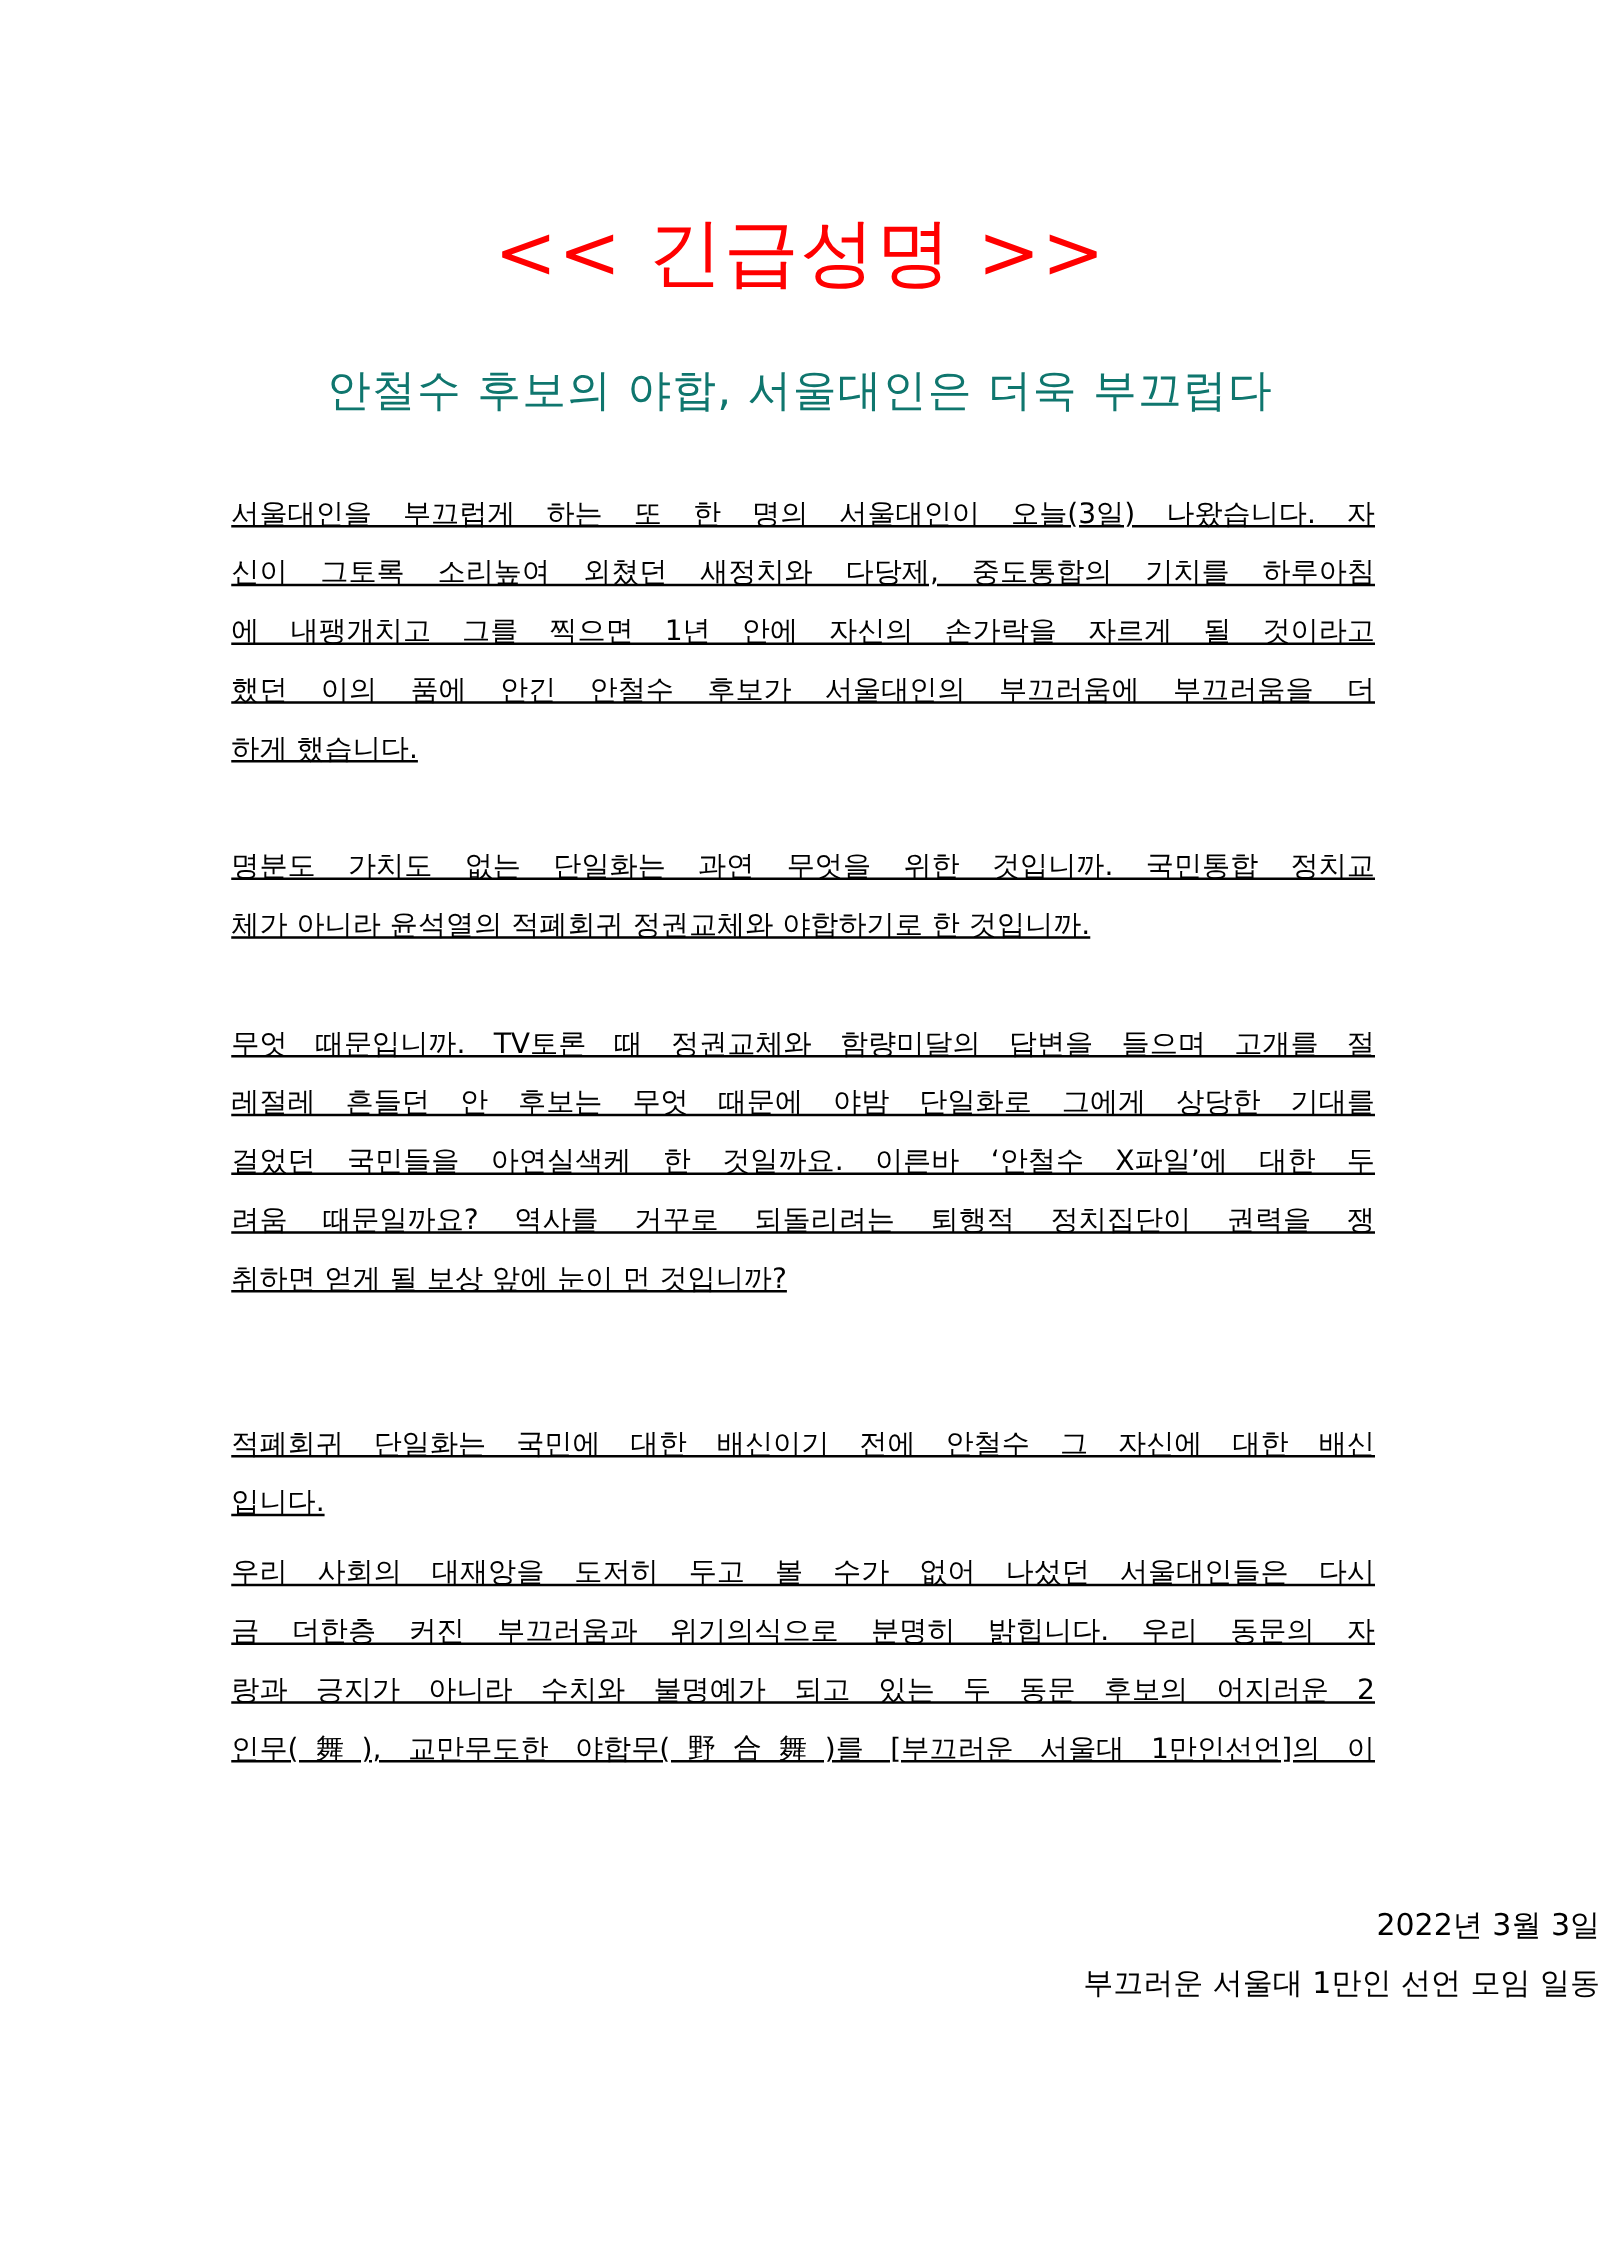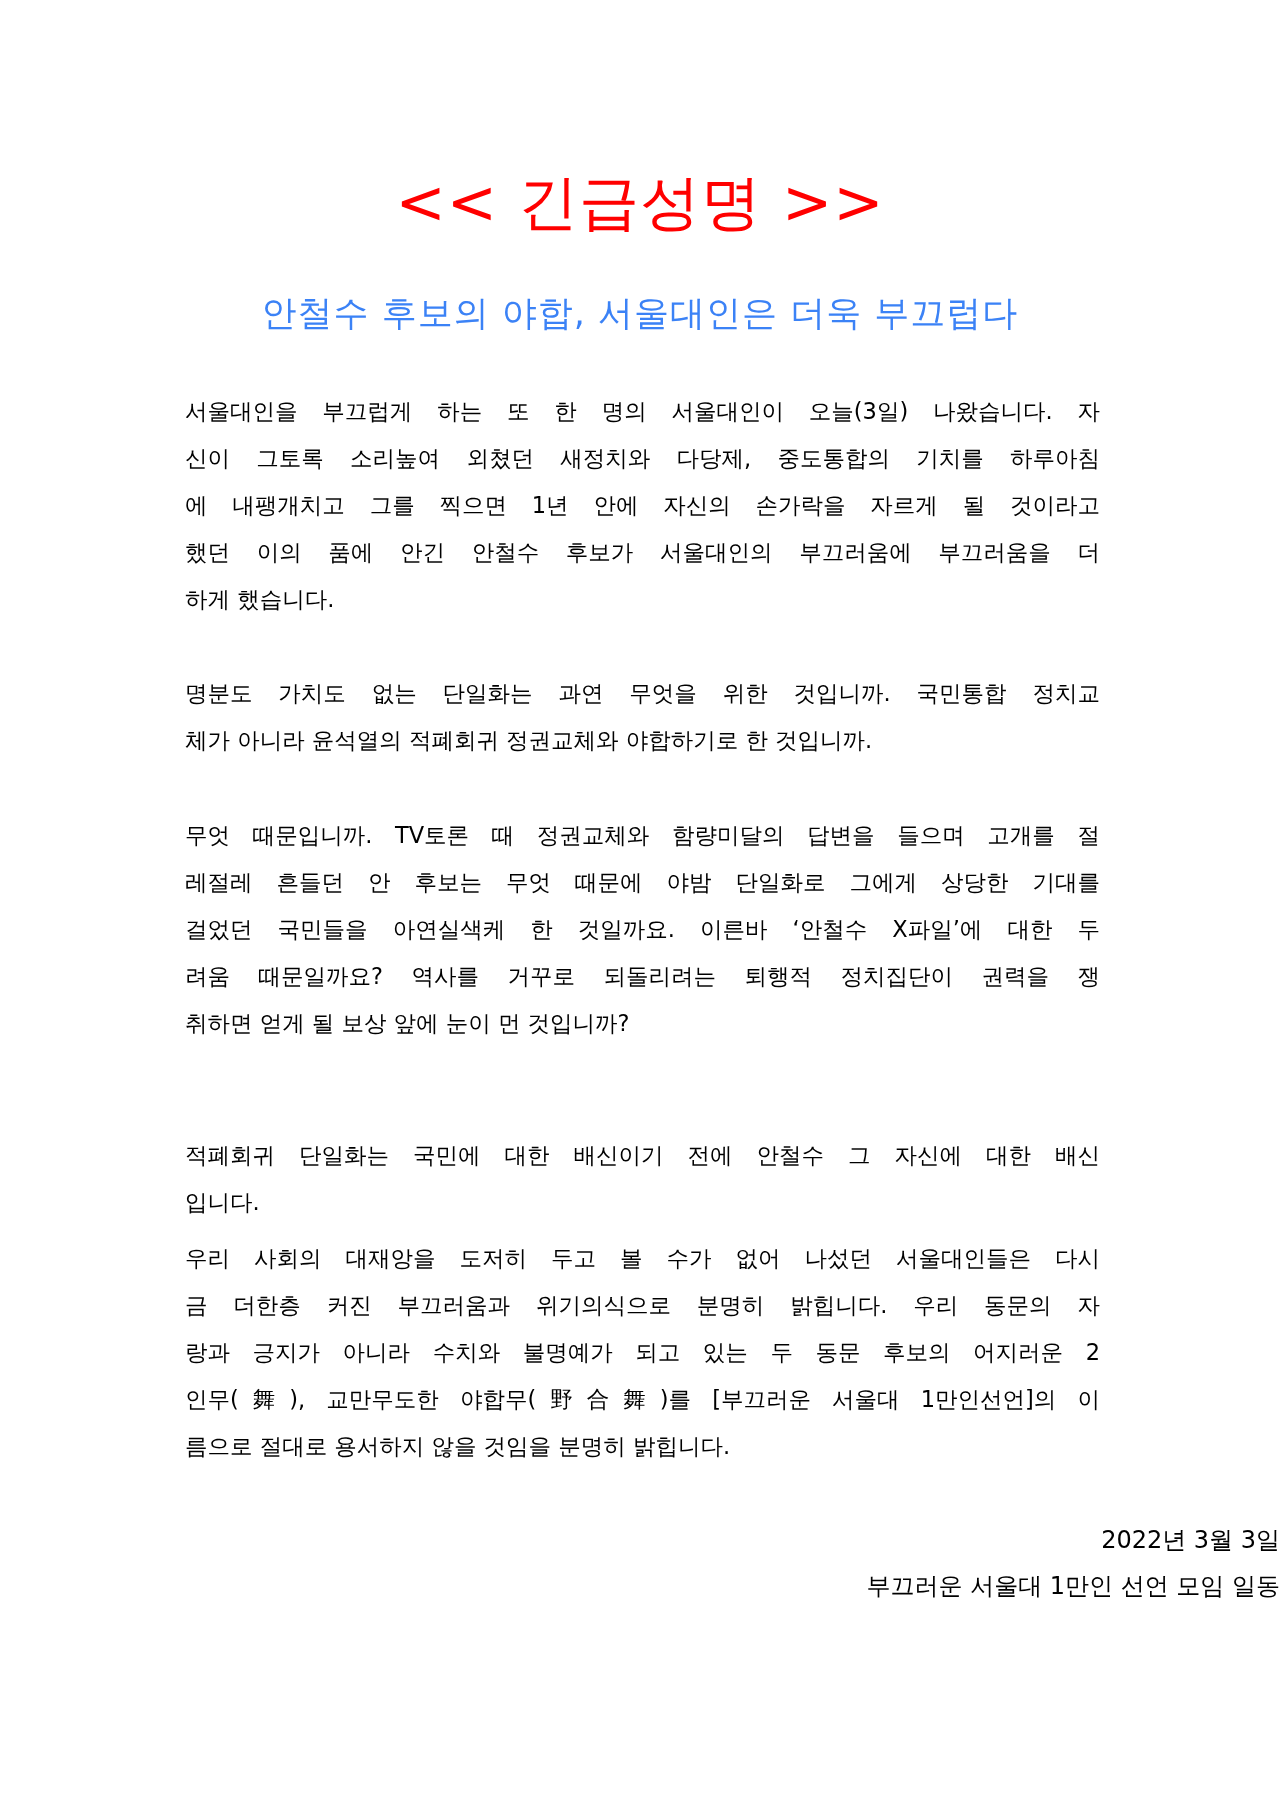--- a/index.html
+++ b/index.html
@@ -35,33 +35,34 @@
     letter-spacing: 1px;
   }
   .subtitle {
     position: absolute;
     left: 0;
     top: 287px;
     width: 1280px;
     text-align: center;
     font-size: 35px;
     line-height: 52px;
-    color: #3b82f6;
+    color: #0f766e;
     white-space: pre;
     letter-spacing: 1px;
   }
   .line {
     display: block;
     height: 47px;
     line-height: 47px;
     font-size: 22.5px;
     text-align: justify;
     text-align-last: justify;
     white-space: nowrap;
     overflow: visible;
+    text-decoration: underline;
   }
   .line.last {
     text-align: center;
     text-align-last: left;
   }
   .para {
     position: absolute;
     left: 185px;
     width: 915px;
   }
@@ -107,19 +108,18 @@
   <div class="para" style="top:1132px;">
     <span class="line">적폐회귀 단일화는 국민에 대한 배신이기 전에 안철수 그 자신에 대한 배신</span>
     <span class="line last">입니다.</span>
   </div>
 
   <div class="para" style="top:1235px;">
     <span class="line">우리 사회의 대재앙을 도저히 두고 볼 수가 없어 나섰던 서울대인들은 다시</span>
     <span class="line">금 더한층 커진 부끄러움과 위기의식으로 분명히 밝힙니다. 우리 동문의 자</span>
     <span class="line">랑과 긍지가 아니라 수치와 불명예가 되고 있는 두 동문 후보의 어지러운 2</span>
     <span class="line">인무(舞), 교만무도한 야합무(野合舞)를 [부끄러운 서울대 1만인선언]의 이</span>
-    <span class="line last">름으로 절대로 용서하지 않을 것임을 분명히 밝힙니다.</span>
   </div>
 
   <div class="signature" style="top:1517px;">2022년 3월 3일</div>
   <div class="signature" style="top:1563px;">부끄러운 서울대 1만인 선언 모임 일동</div>
 
 </div>
 
 </body></html>

